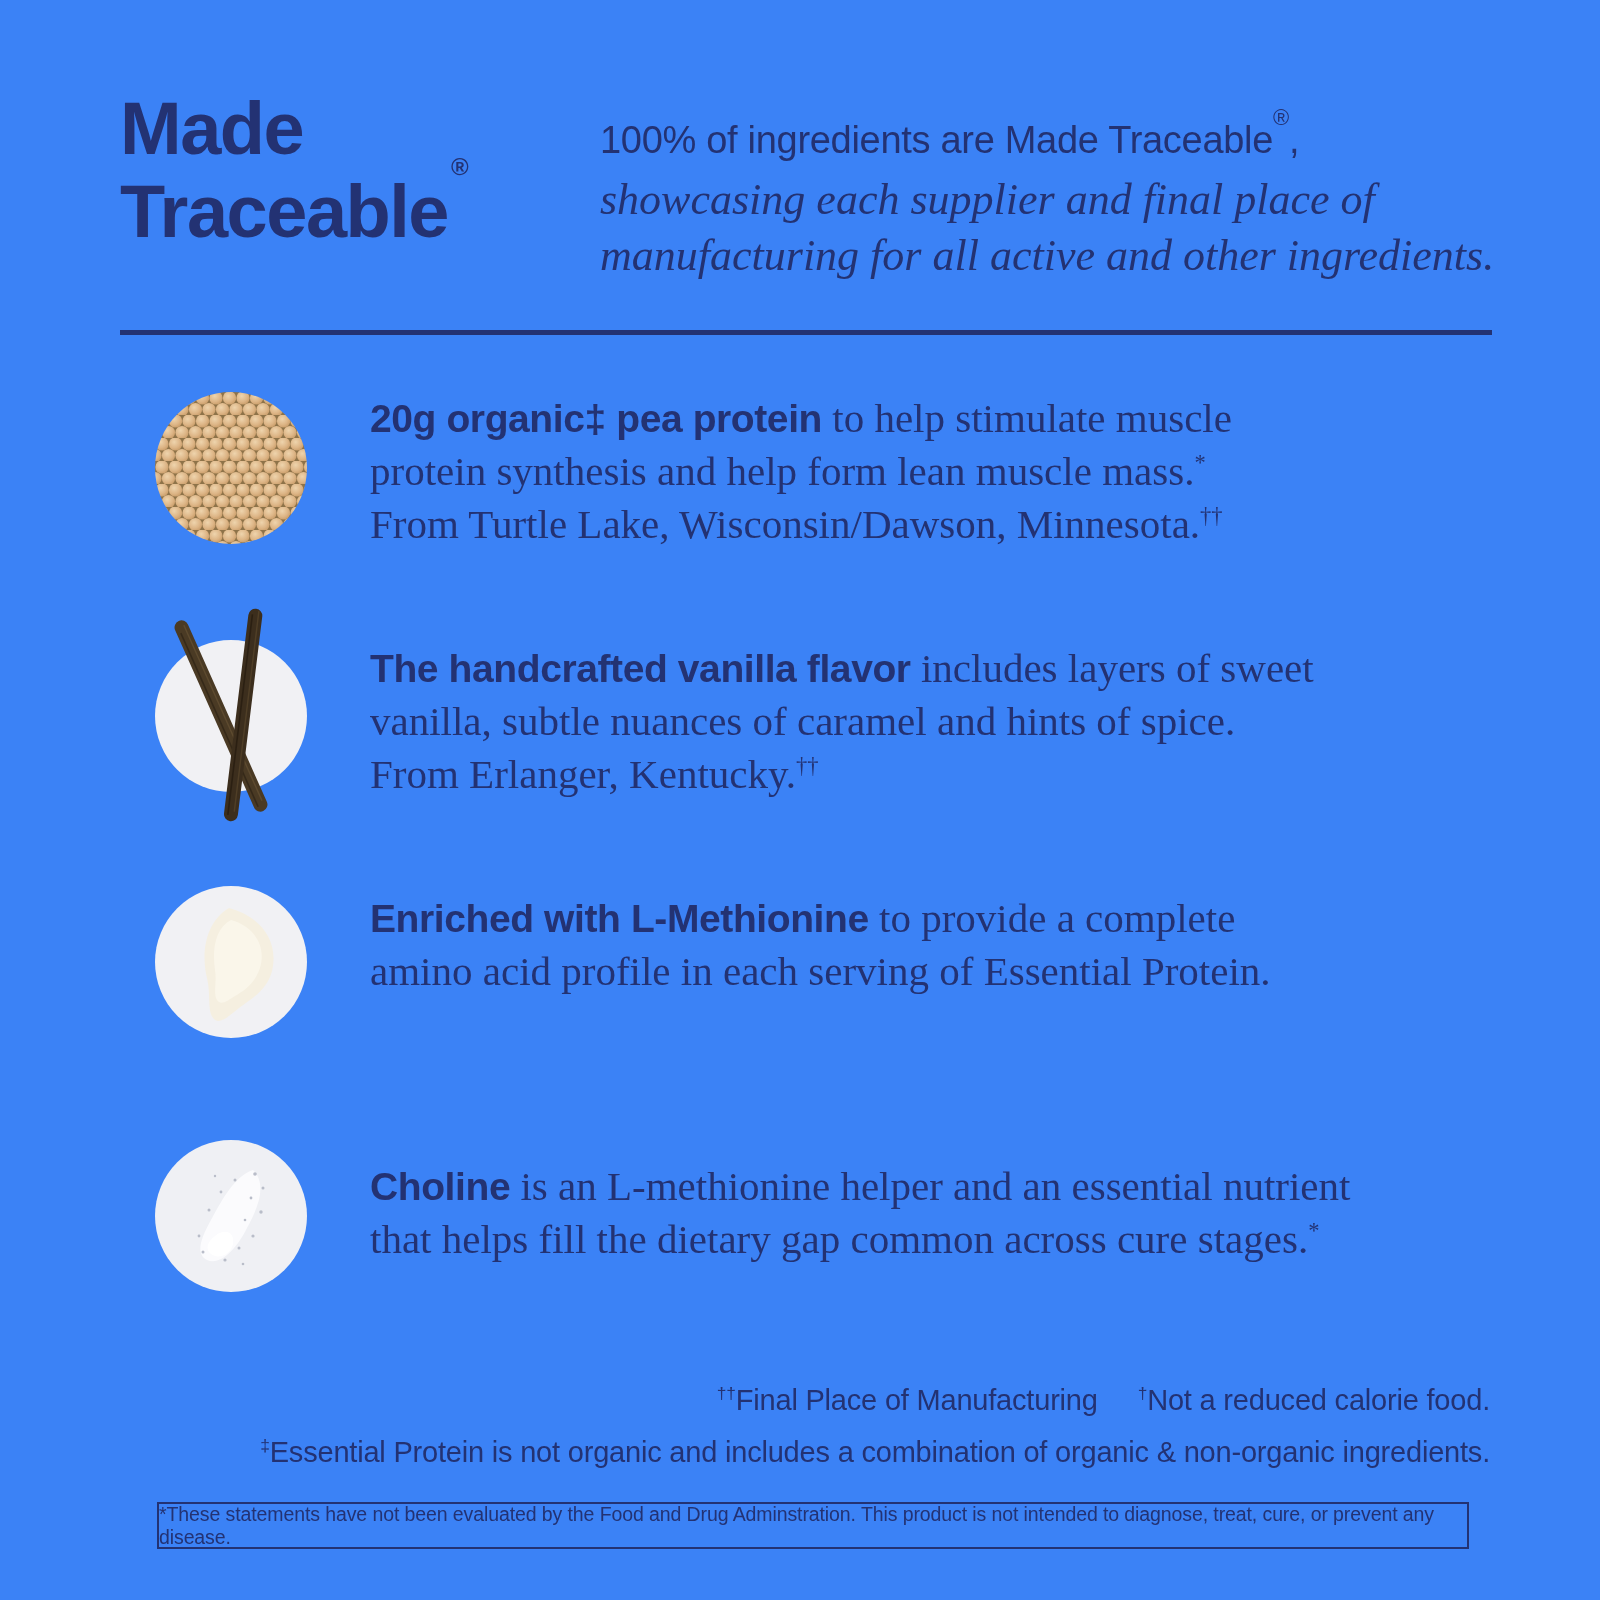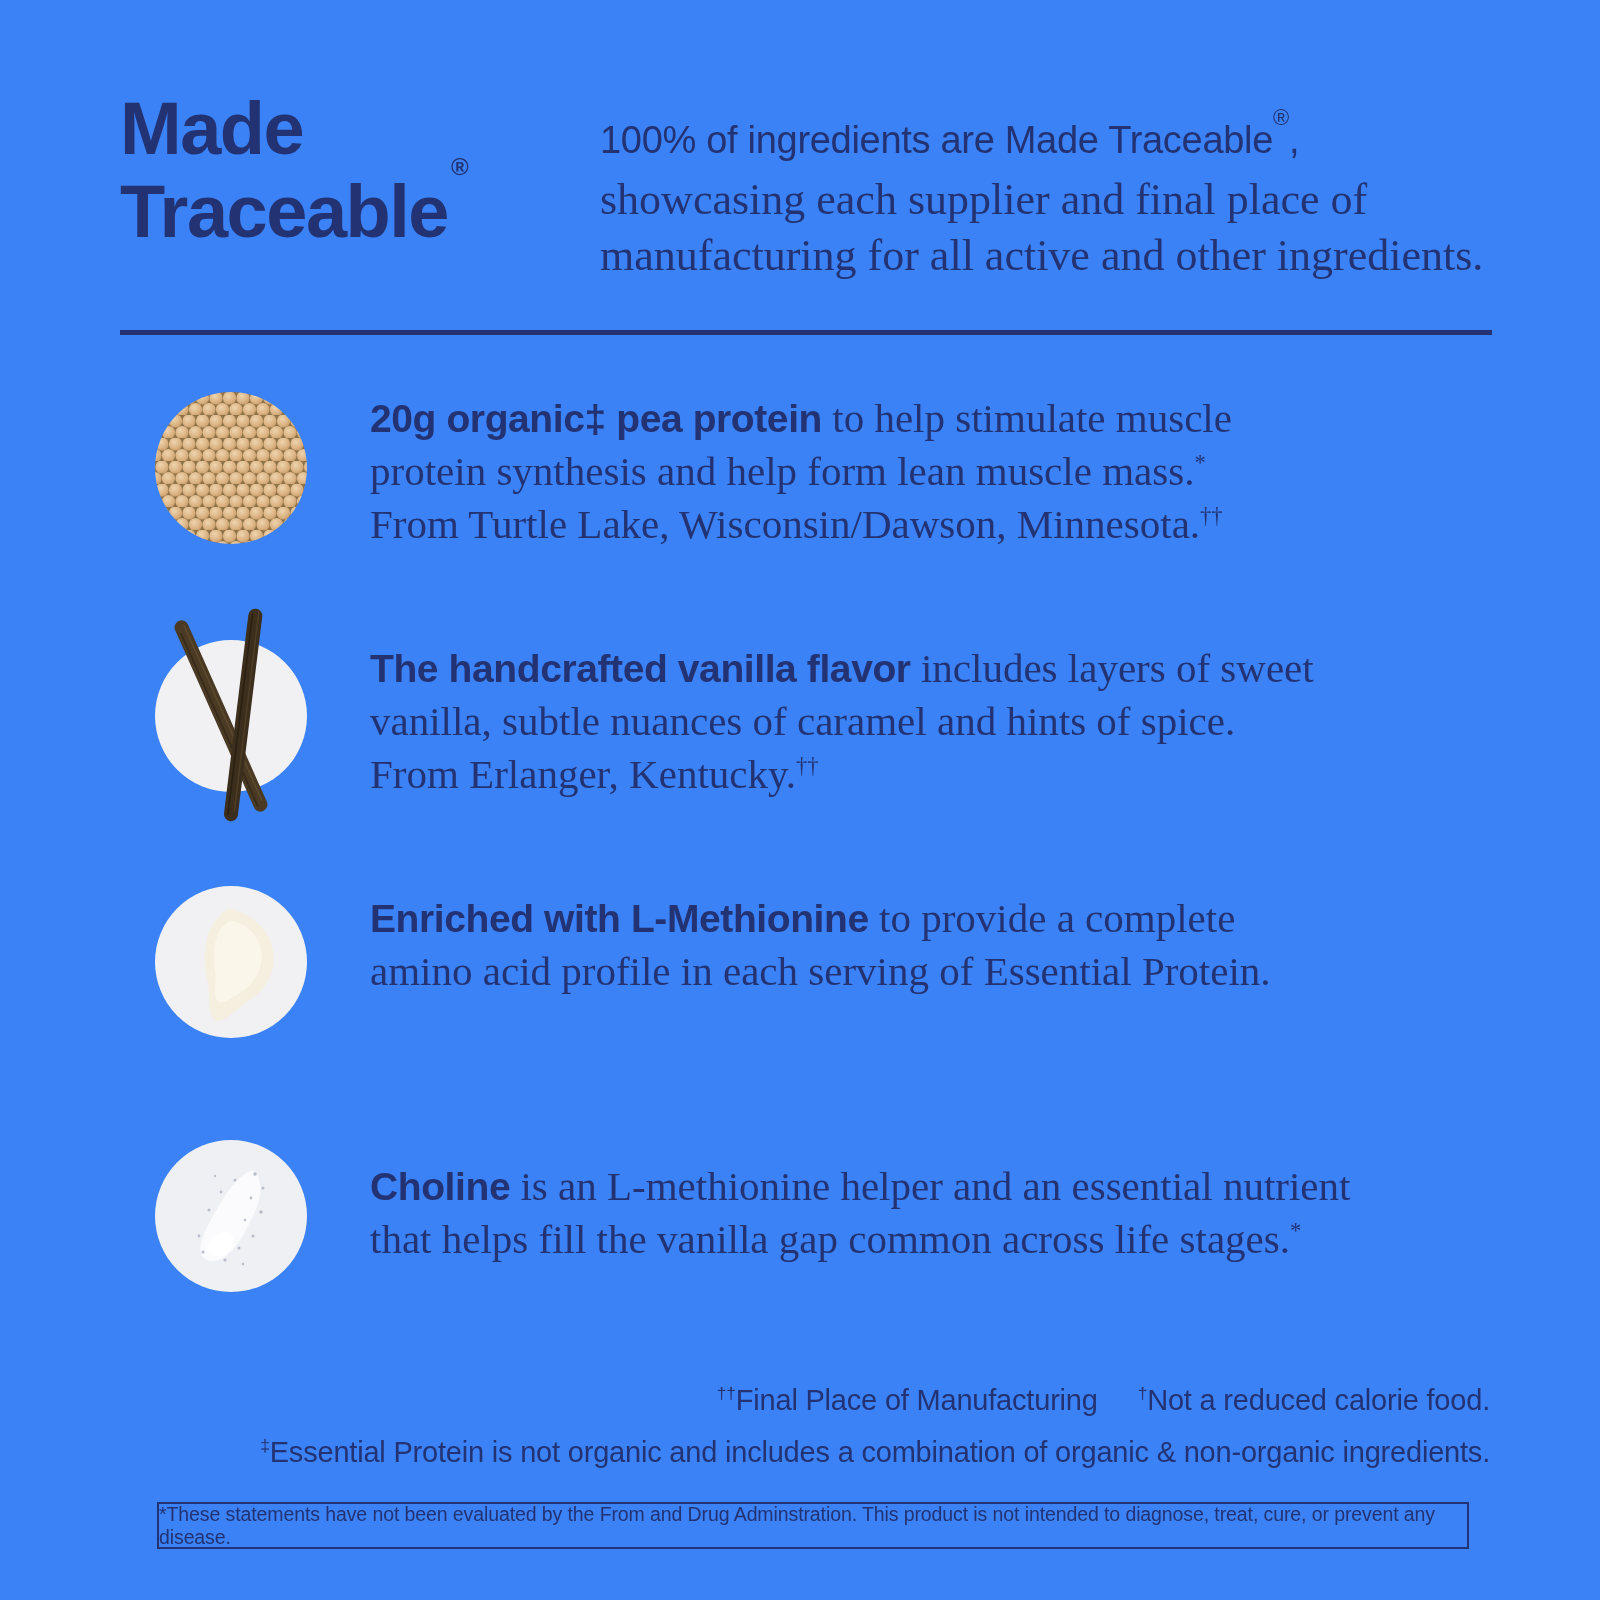--- a/index.html
+++ b/index.html
@@ -29,20 +29,21 @@
     position:absolute;left:600px;top:108px;width:920px;
   }
   .intro-bold{
     margin:0;font-size:38px;font-weight:400;letter-spacing:-0.3px;
     color:var(--navy);line-height:48px;
   }
   .intro-bold .reg{font-size:22px;position:relative;top:-14px;}
   .intro-italic{
     margin:8px 0 0 0;
     font-family:"Liberation Serif", serif;
+    font-style:italic;
     font-size:44px;line-height:56px;
     white-space:pre-line;
     color:var(--navy);
   }
   .divider{
     position:absolute;left:120px;top:330px;width:1372px;height:5px;
     background:var(--navy);
   }
   
   .circle{
@@ -176,23 +177,23 @@
         <circle cx="44" cy="96" r="1.4"></circle>
           <circle cx="54" cy="70" r="1.5"></circle>
           <circle cx="66" cy="52" r="1.4"></circle>
         <circle cx="80" cy="40" r="1.5"></circle>
           <circle cx="60" cy="36" r="1.2"></circle>
           <circle cx="88" cy="124" r="1.3"></circle>
       </g>
     </svg>
   </div>
   <p class="row-text t4"><strong class="lead">Choline</strong><span class="row-body"> is an L-methionine helper and an essential nutrient
-that helps fill the vanilla gap common across life stages.</span><sup class="sup">*</sup></p>
+that helps fill the dietary gap common across cure stages.</span><sup class="sup">*</sup></p>
 
   <p class="footnote fn1"><sup class="sup">††</sup><span>Final Place of Manufacturing</span><span class="fn-gap"></span><sup class="sup">†</sup><span>Not a reduced calorie food.</span></p>
 
   <p class="footnote fn2"><sup class="sup">‡</sup><span>Essential Protein is not organic and includes a combination of organic &amp; non-organic ingredients.</span></p>
 
   <div class="disclaimer">
-    <p>*These statements have not been evaluated by the From and Drug Adminstration. This product is not intended to diagnose, treat, cure, or prevent any disease.</p>
+    <p>*These statements have not been evaluated by the Food and Drug Adminstration. This product is not intended to diagnose, treat, cure, or prevent any disease.</p>
   </div>
 
 </div>
 
 </body></html>

